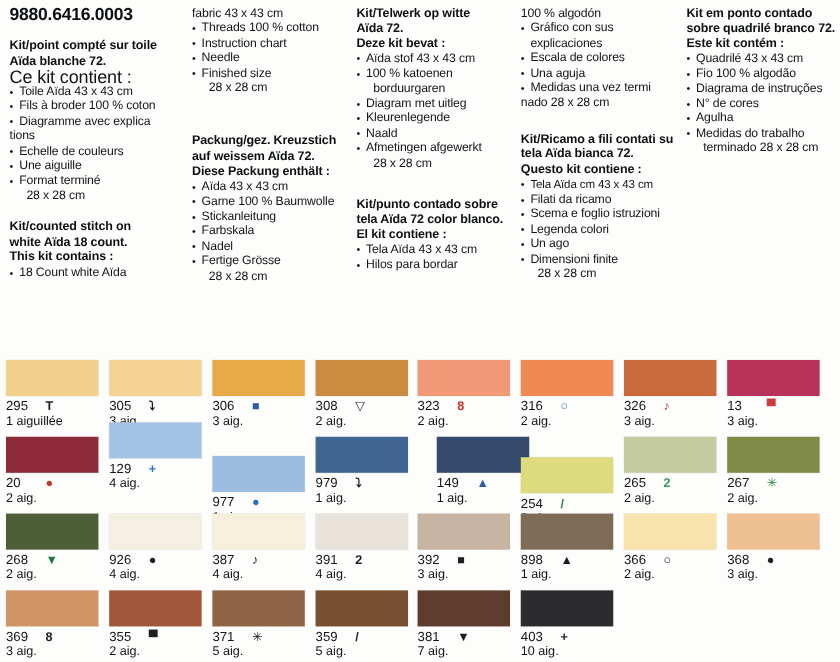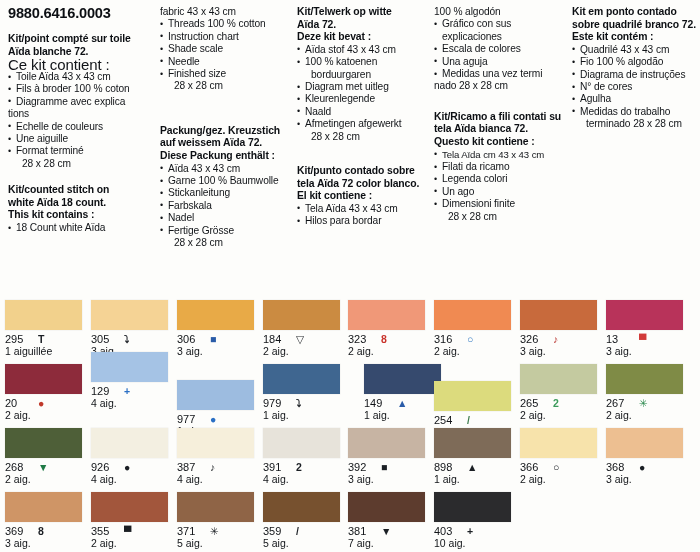--- a/index.html
+++ b/index.html
@@ -163,21 +163,20 @@
           <li class="bullet">18 Count white Aïda</li>
         </ul>
       </div>
     </div>
 
     <div class="col c1">
       <ul class="items" style="margin-top:2px;">
         <li class="cont0">fabric 43 x 43 cm</li>
         <li class="bullet">Threads 100 %  cotton</li>
         <li class="bullet">Instruction chart</li>
-        <li class="bullet">Shade scale</li>
         <li class="bullet">Needle</li>
         <li class="bullet">Finished size</li>
         <li class="cont2">28 x 28 cm</li>
       </ul>
       <div class="blk" style="margin-top:32px;">
         <div class="hd">Packung/gez. Kreuzstich</div>
         <div class="hd">auf weissem Aïda 72.</div>
         <div class="hd">Diese Packung enthält :</div>
         <ul class="items">
           <li class="bullet">Aïda 43 x 43 cm</li>
@@ -228,20 +227,21 @@
         <li class="bullet">Medidas una vez termi</li>
         <li class="cont0">nado  28 x 28 cm</li>
       </ul>
       <div class="blk" style="margin-top:18px;">
         <div class="hd">Kit/Ricamo a fili contati su</div>
         <div class="hd">tela Aïda bianca 72.</div>
         <div class="hd">Questo kit contiene :</div>
         <ul class="items">
           <li class="bullet" style="font-size:9.6px;">Tela Aïda cm 43 x 43 cm</li>
           <li class="bullet">Filati da ricamo</li>
+          <li class="bullet">Scema e foglio istruzioni</li>
           <li class="bullet">Legenda colori</li>
           <li class="bullet">Un ago</li>
           <li class="bullet">Dimensioni finite</li>
           <li class="cont2">28 x 28 cm</li>
         </ul>
       </div>
     </div>
 
     <div class="col c4">
       <div class="blk" style="margin-top:2px;">
@@ -283,21 +283,21 @@
         <div class="chip" style="background: rgb(232, 170, 71);"></div>
         <div class="lab1">
           <span class="code">306</span>
           <span class="sym" style="color: rgb(42, 92, 168);">■</span>
         </div>
         <div class="lab2">3 aig.</div>
       </div>
       <div class="cell" style="left: 263px; top: 4px;">
         <div class="chip" style="background: rgb(203, 139, 65);"></div>
         <div class="lab1">
-          <span class="code">184</span>
+          <span class="code">308</span>
           <span class="sym" style="color: rgb(27, 31, 36);">▽</span>
         </div>
         <div class="lab2">2 aig.</div>
       </div>
       <div class="cell" style="left: 348px; top: 4px;">
         <div class="chip" style="background: rgb(240, 152, 120);"></div>
         <div class="lab1">
           <span class="code">323</span>
           <span class="sym" style="color: rgb(201, 50, 42);">8</span>
         </div>

